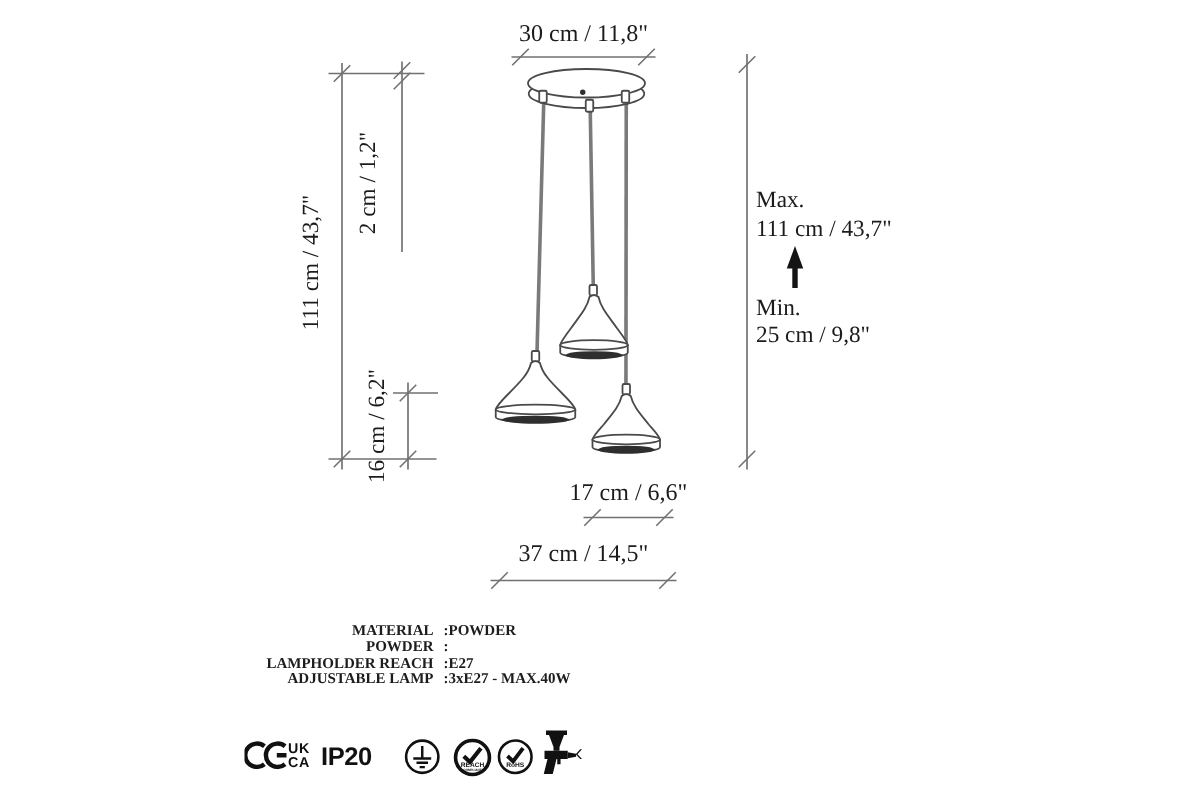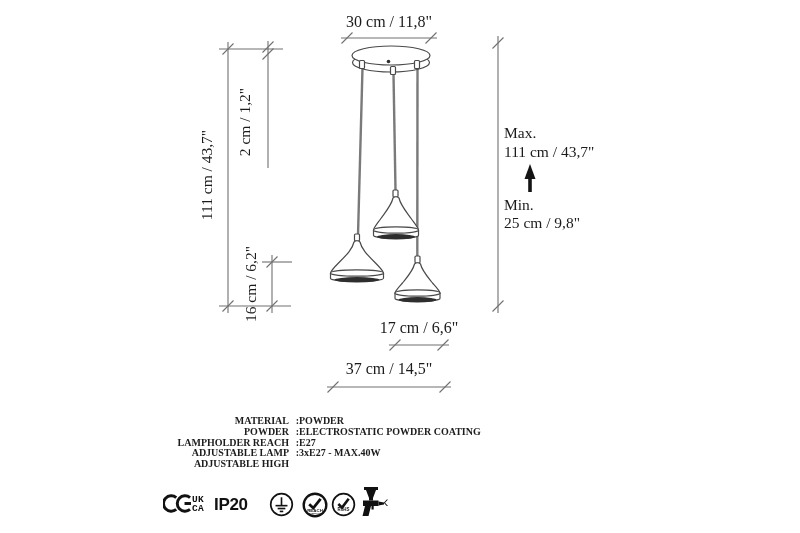--- a/index.html
+++ b/index.html
@@ -131,50 +131,44 @@
 
   <div class="spec">
     <div class="spec-row">
       <span class="spec-label">MATERIAL</span>
       <span class="spec-sep">:</span>
       <span class="spec-value">POWDER</span>
     </div>
     <div class="spec-row">
       <span class="spec-label">POWDER</span>
       <span class="spec-sep">:</span>
-      <span class="spec-value">ELECTROSTATIC POWDER COATING</span>
     </div>
     <div class="spec-row">
       <span class="spec-label">LAMPHOLDER REACH</span>
       <span class="spec-sep">:</span>
       <span class="spec-value">E27</span>
     </div>
     <div class="spec-row">
       <span class="spec-label">ADJUSTABLE LAMP</span>
       <span class="spec-sep">:</span>
       <span class="spec-value">3xE27 - MAX.40W</span>
-    </div>
-    <div class="spec-row">
-      <span class="spec-label">ADJUSTABLE HIGH</span>
-      <span class="spec-sep"></span>
-      <span class="spec-value"></span>
     </div>
   </div>
 
   <div class="cert">
 
     <svg class="abs" style="left:163px;top:494px;" width="29" height="19" viewBox="0 0 30 20">
       <g fill="none" stroke="#111" stroke-width="3.1">
         <path d="M13.7 3.7 A8.2 8.2 0 1 0 13.7 16.3"></path>
         <path d="M28.2 3.7 A8.2 8.2 0 1 0 28.2 16.3"></path>
         <line x1="22.4" y1="10" x2="29.2" y2="10"></line>
       </g>
     </svg>
 
-    <div class="abs ukca" style="left:192px;top:496px;font-family:Liberation Mono, monospace;">
+    <div class="abs ukca" style="left:192px;top:496px;">
       <div>UK</div>
       <div>CA</div>
     </div>
 
     <div class="abs ip" style="left:214px;top:495px;">IP20</div>
 
     <svg class="abs" style="left:269px;top:492px;" width="25" height="25" viewBox="0 0 26 26">
       <circle cx="13" cy="13" r="11.2" fill="none" stroke="#111" stroke-width="1.8"></circle>
       <g stroke="#111" stroke-width="1.7">
         <line x1="13" y1="5.5" x2="13" y2="14.2"></line>

